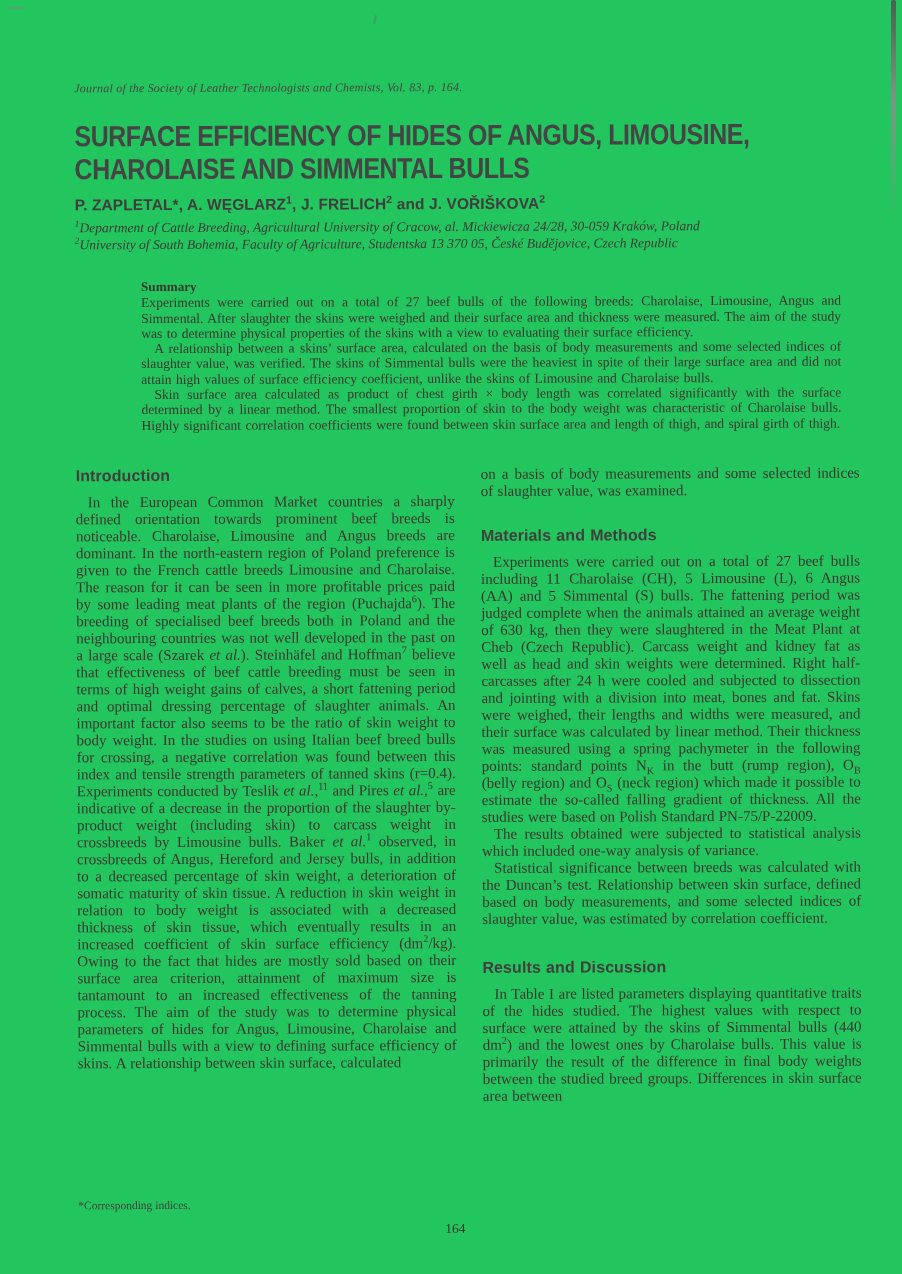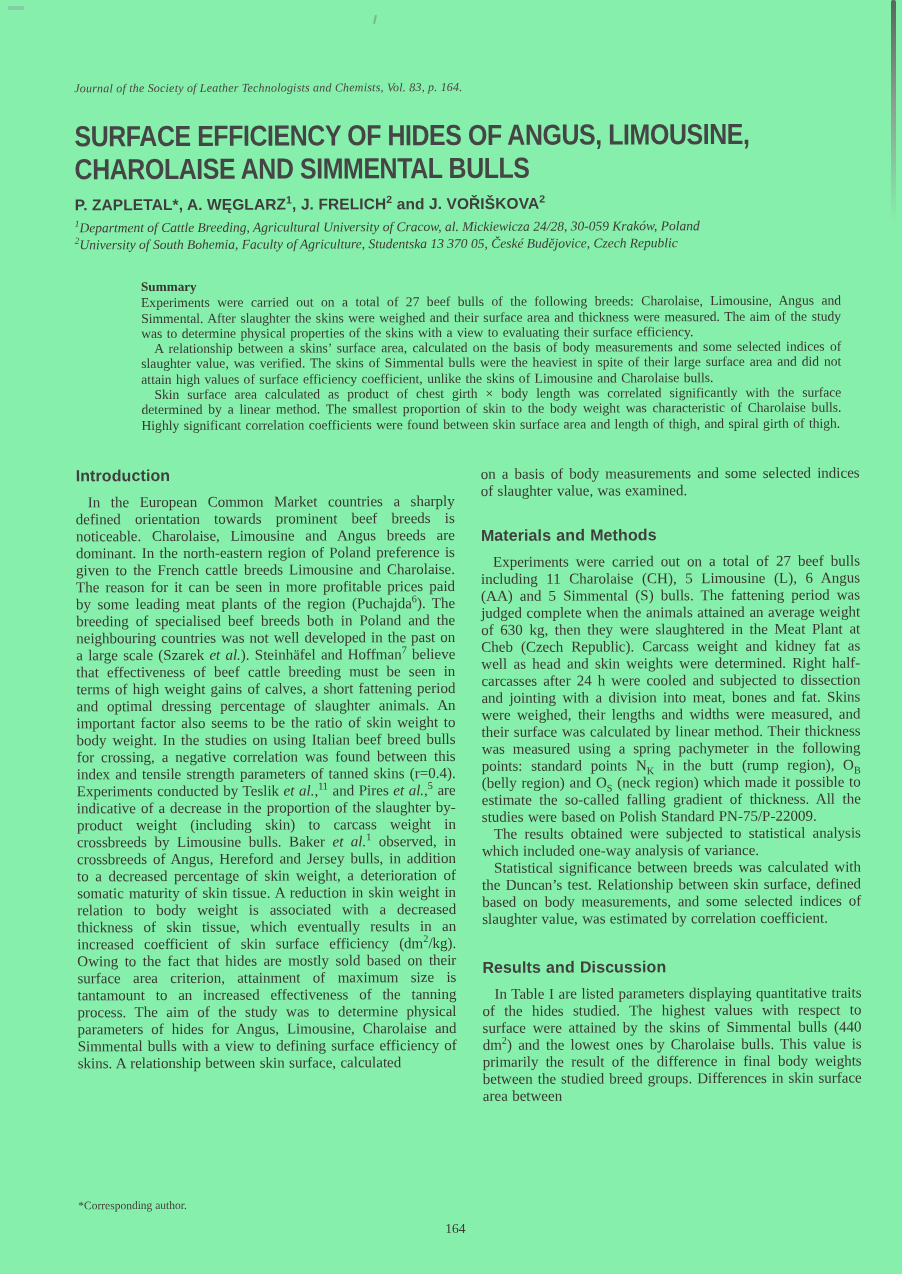--- a/index.html
+++ b/index.html
@@ -1,18 +1,18 @@
 <!DOCTYPE html>
 <html><head>
 <meta charset="utf-8">
 <style>
   html,body { margin:0; padding:0; background:#e9e9e7; }
   .page {
     position:relative; width:902px; height:1274px; margin:0 auto;
-    background:#86efac; overflow:hidden;
+    background:#22c55e; overflow:hidden;
     color:#39352f;
     font-family:"Liberation Serif","DejaVu Serif",serif;
   }
   .content {
     position:absolute; left:0; top:0; width:902px; height:1274px;
     padding:80px 44px 0 74px; box-sizing:border-box;
     transform:rotate(-0.2deg); transform-origin:50% 0;
   }
   .journal-line {
     font-style:italic; font-size:12px; color:#4a453f; letter-spacing:.2px;
@@ -98,16 +98,16 @@
         <h2 class="sec-heading spaced-a">Materials and Methods</h2>
         <p class="indent">Experiments were carried out on a total of 27 beef bulls including 11 Charolaise (CH), 5 Limousine (L), 6 Angus (AA) and 5 Simmental (S) bulls. The fattening period was judged complete when the animals attained an average weight of 630 kg, then they were slaughtered in the Meat Plant at Cheb (Czech Republic). Carcass weight and kidney fat as well as head and skin weights were determined. Right half-carcasses after 24 h were cooled and subjected to dissection and jointing with a division into meat, bones and fat. Skins were weighed, their lengths and widths were measured, and their surface was calculated by linear method. Their thickness was measured using a spring pachymeter in the following points: standard points N<sub>K</sub> in the butt (rump region), O<sub>B</sub> (belly region) and O<sub>S</sub> (neck region) which made it possible to estimate the so-called falling gradient of thickness. All the studies were based on Polish Standard PN-75/P-22009.</p>
         <p class="indent">The results obtained were subjected to statistical analysis which included one-way analysis of variance.</p>
         <p class="indent">Statistical significance between breeds was calculated with the Duncan’s test. Relationship between skin surface, defined based on body measurements, and some selected indices of slaughter value, was estimated by correlation coefficient.</p>
         <h2 class="sec-heading spaced-b">Results and Discussion</h2>
         <p class="indent">In Table I are listed parameters displaying quantitative traits of the hides studied. The highest values with respect to surface were attained by the skins of Simmental bulls (440 dm<sup>2</sup>) and the lowest ones by Charolaise bulls. This value is primarily the result of the difference in final body weights between the studied breed groups. Differences in skin surface area between</p>
       </div>
 
     </div>
 
-    <div class="footnote">*Corresponding author.</div>
+    <div class="footnote">*Corresponding indices.</div>
     <div class="page-number">164</div>
   </div>
 </div>
 
 </body></html>

